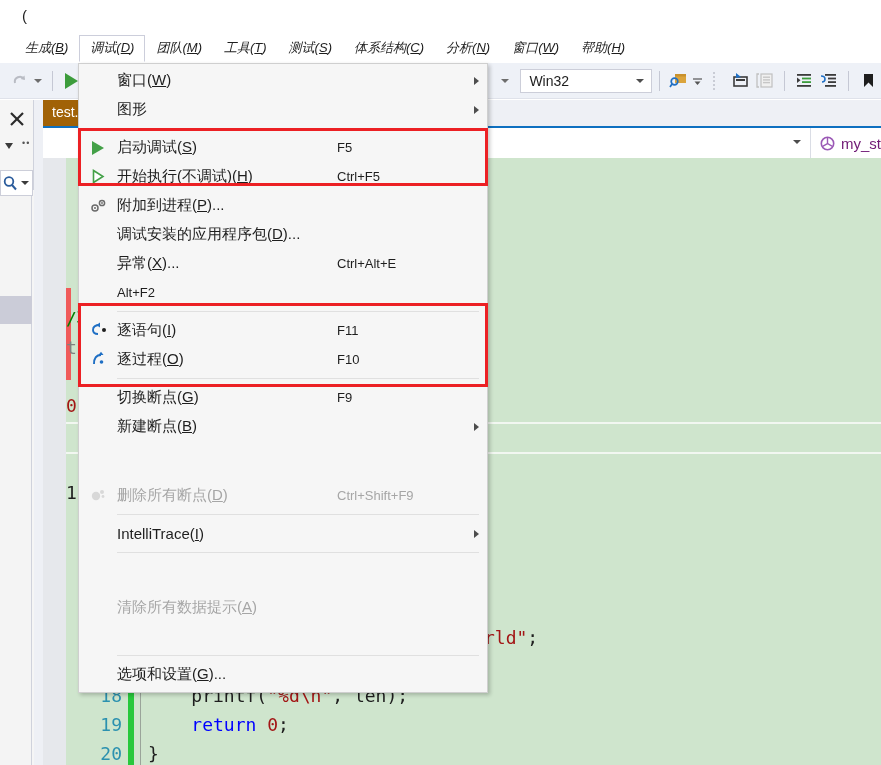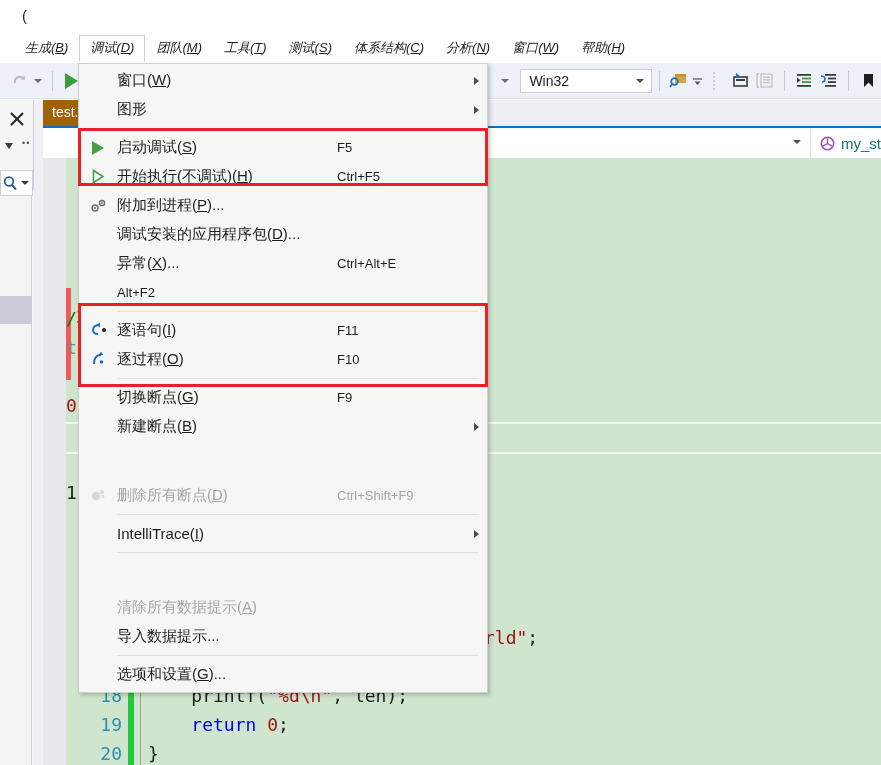--- a/index.html
+++ b/index.html
@@ -179,21 +179,21 @@
   #navbar-left .nb-caret {
     position: absolute; right: 9px; top: 12px;
     width: 0; height: 0;
     border-left: 4px solid transparent;
     border-right: 4px solid transparent;
     border-top: 4px solid #4d4d4d;
   }
   #navbar-sym {
     display: flex; align-items: center;
     padding-left: 8px;
-    font-size: 15px; color: #0f766e;
+    font-size: 15px; color: #701a75;
     white-space: nowrap;
   }
   .sym-icon {
     width: 17px; height: 17px;
     margin-right: 5px;
     flex: 0 0 auto;
   }
   #nb-paren {
     position: absolute; left: 22px; top: 7px;
     font-size: 15px; color: #1e1e1e;
@@ -636,21 +636,20 @@
       </div>
       <div class="mi-sep"></div>
       <div class="mi disabled">
         <span class="mi-icon"></span>
         <span class="mi-label">清除所有数据提示(<span class="mn-u">A</span>)</span>
         <span class="mi-key"></span>
         <span class="mi-arrow"></span>
       </div>
       <div class="mi">
         <span class="mi-icon"></span>
-        <span class="mi-label">导入数据提示...</span>
         <span class="mi-key"></span>
         <span class="mi-arrow"></span>
       </div>
       <div class="mi-sep"></div>
       <div class="mi">
         <span class="mi-icon"></span>
         <span class="mi-label">选项和设置(<span class="mn-u">G</span>)...</span>
         <span class="mi-key"></span>
         <span class="mi-arrow"></span>
       </div>

